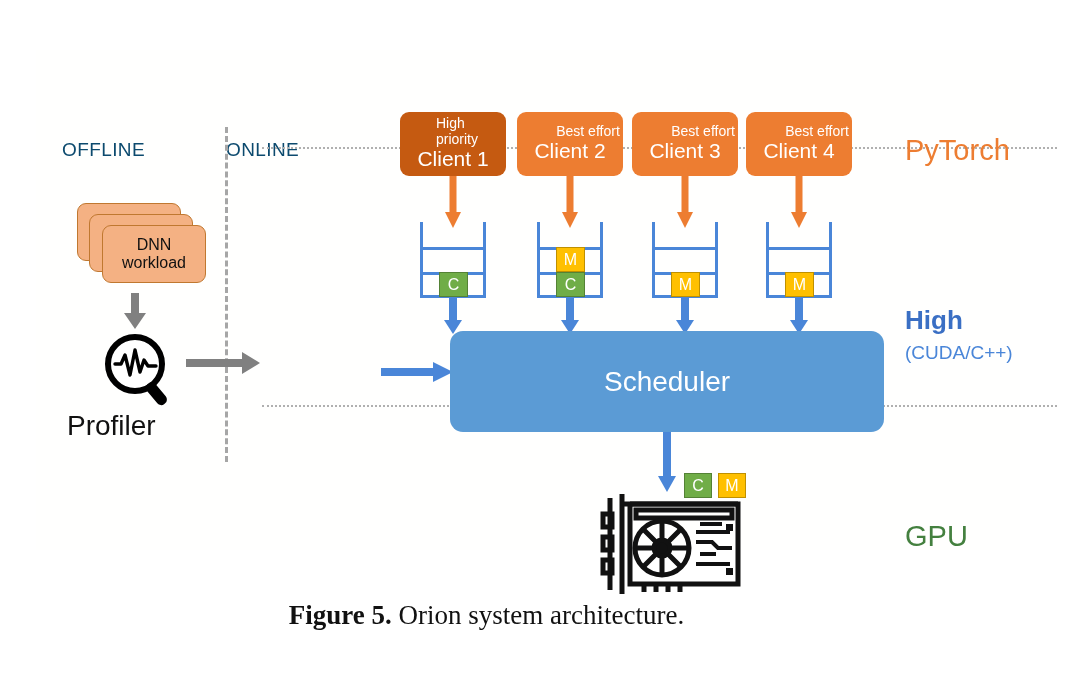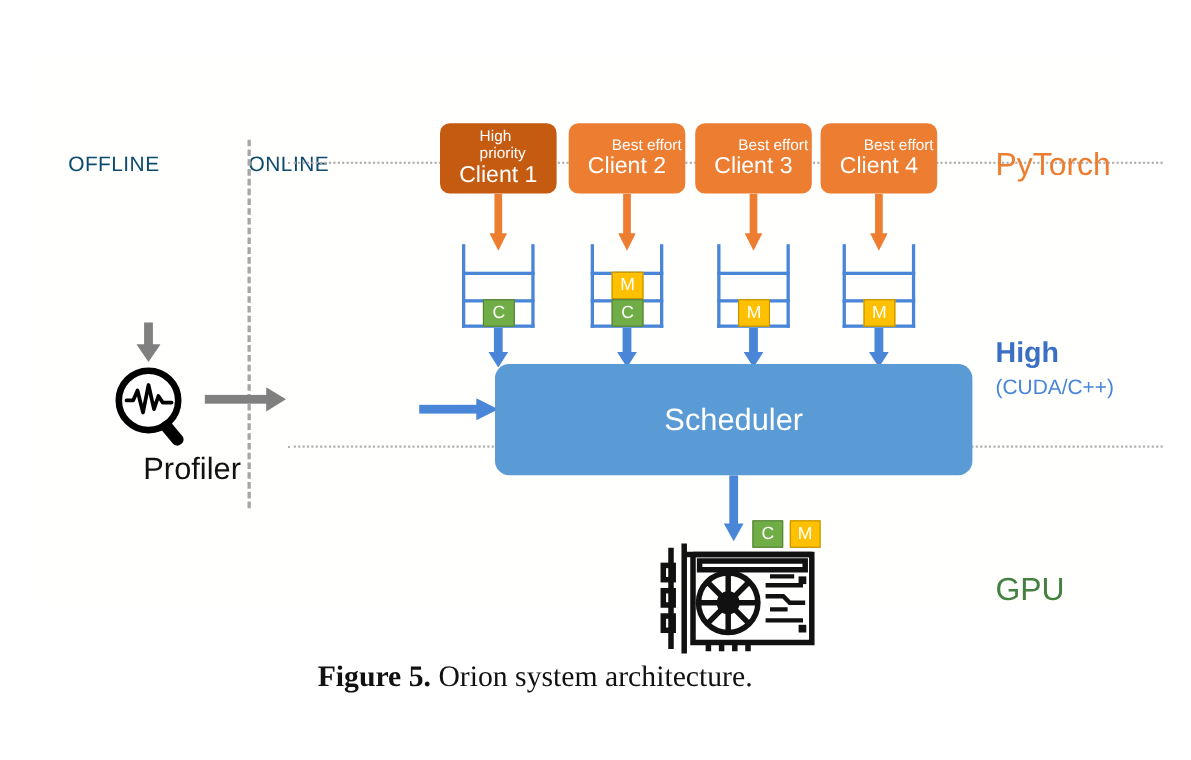--- a/index.html
+++ b/index.html
@@ -44,21 +44,21 @@
     font-size:16px;color:#111;line-height:1.12;text-align:center;
   }
 
   
   .gray-arrow-down{position:absolute;left:88px;top:243px;width:22px;height:36px;}
   .gray-arrow-right{position:absolute;left:150px;top:302px;width:74px;height:22px;}
 
   
   .profiler-icon{position:absolute;left:63px;top:281px;width:86px;height:82px;}
   .profiler-label{
-    position:absolute;left:31px;top:360px;width:152px;text-align:right;
+    position:absolute;left:31px;top:360px;width:152px;text-align:left;
     font-size:28px;color:#111;
   }
 
   
   .cylinder{position:absolute;left:221px;top:218px;width:140px;height:170px;}
   .cyl-text{
     position:absolute;left:0;top:52px;width:140px;text-align:center;
     color:#fff;font-size:24px;line-height:1.18;pointer-events:none;
   }
 
@@ -132,20 +132,30 @@
 <div id="figure-panel">
 
   <div class="abs stage-label" style="left:26px;top:89px;">OFFLINE</div>
   <div class="abs stage-label" style="left:190px;top:89px;">ONLINE</div>
 
   <div class="v-divider"></div>
 
   <div class="h-dotted" style="top:97px;"></div>
   <div class="h-dotted" style="top:355px;"></div>
 
+  <div class="dnn-stack">
+    <div class="dnn-card c1"></div>
+    <div class="dnn-card c2"></div>
+    <div class="dnn-card c3">
+      <div class="dnn-text">
+        <span>DNN</span><br>
+        <span>workload</span>
+      </div>
+    </div>
+  </div>
 
   <div class="gray-arrow-down">
     <svg width="22" height="36" viewBox="0 0 22 36">
       <rect x="7" y="0" width="8" height="22" fill="#808080"></rect>
       <polygon points="0,20 22,20 11,36" fill="#808080"></polygon>
     </svg>
   </div>
 
   <div class="profiler-icon">
     <svg width="86" height="82" viewBox="0 0 86 82">

